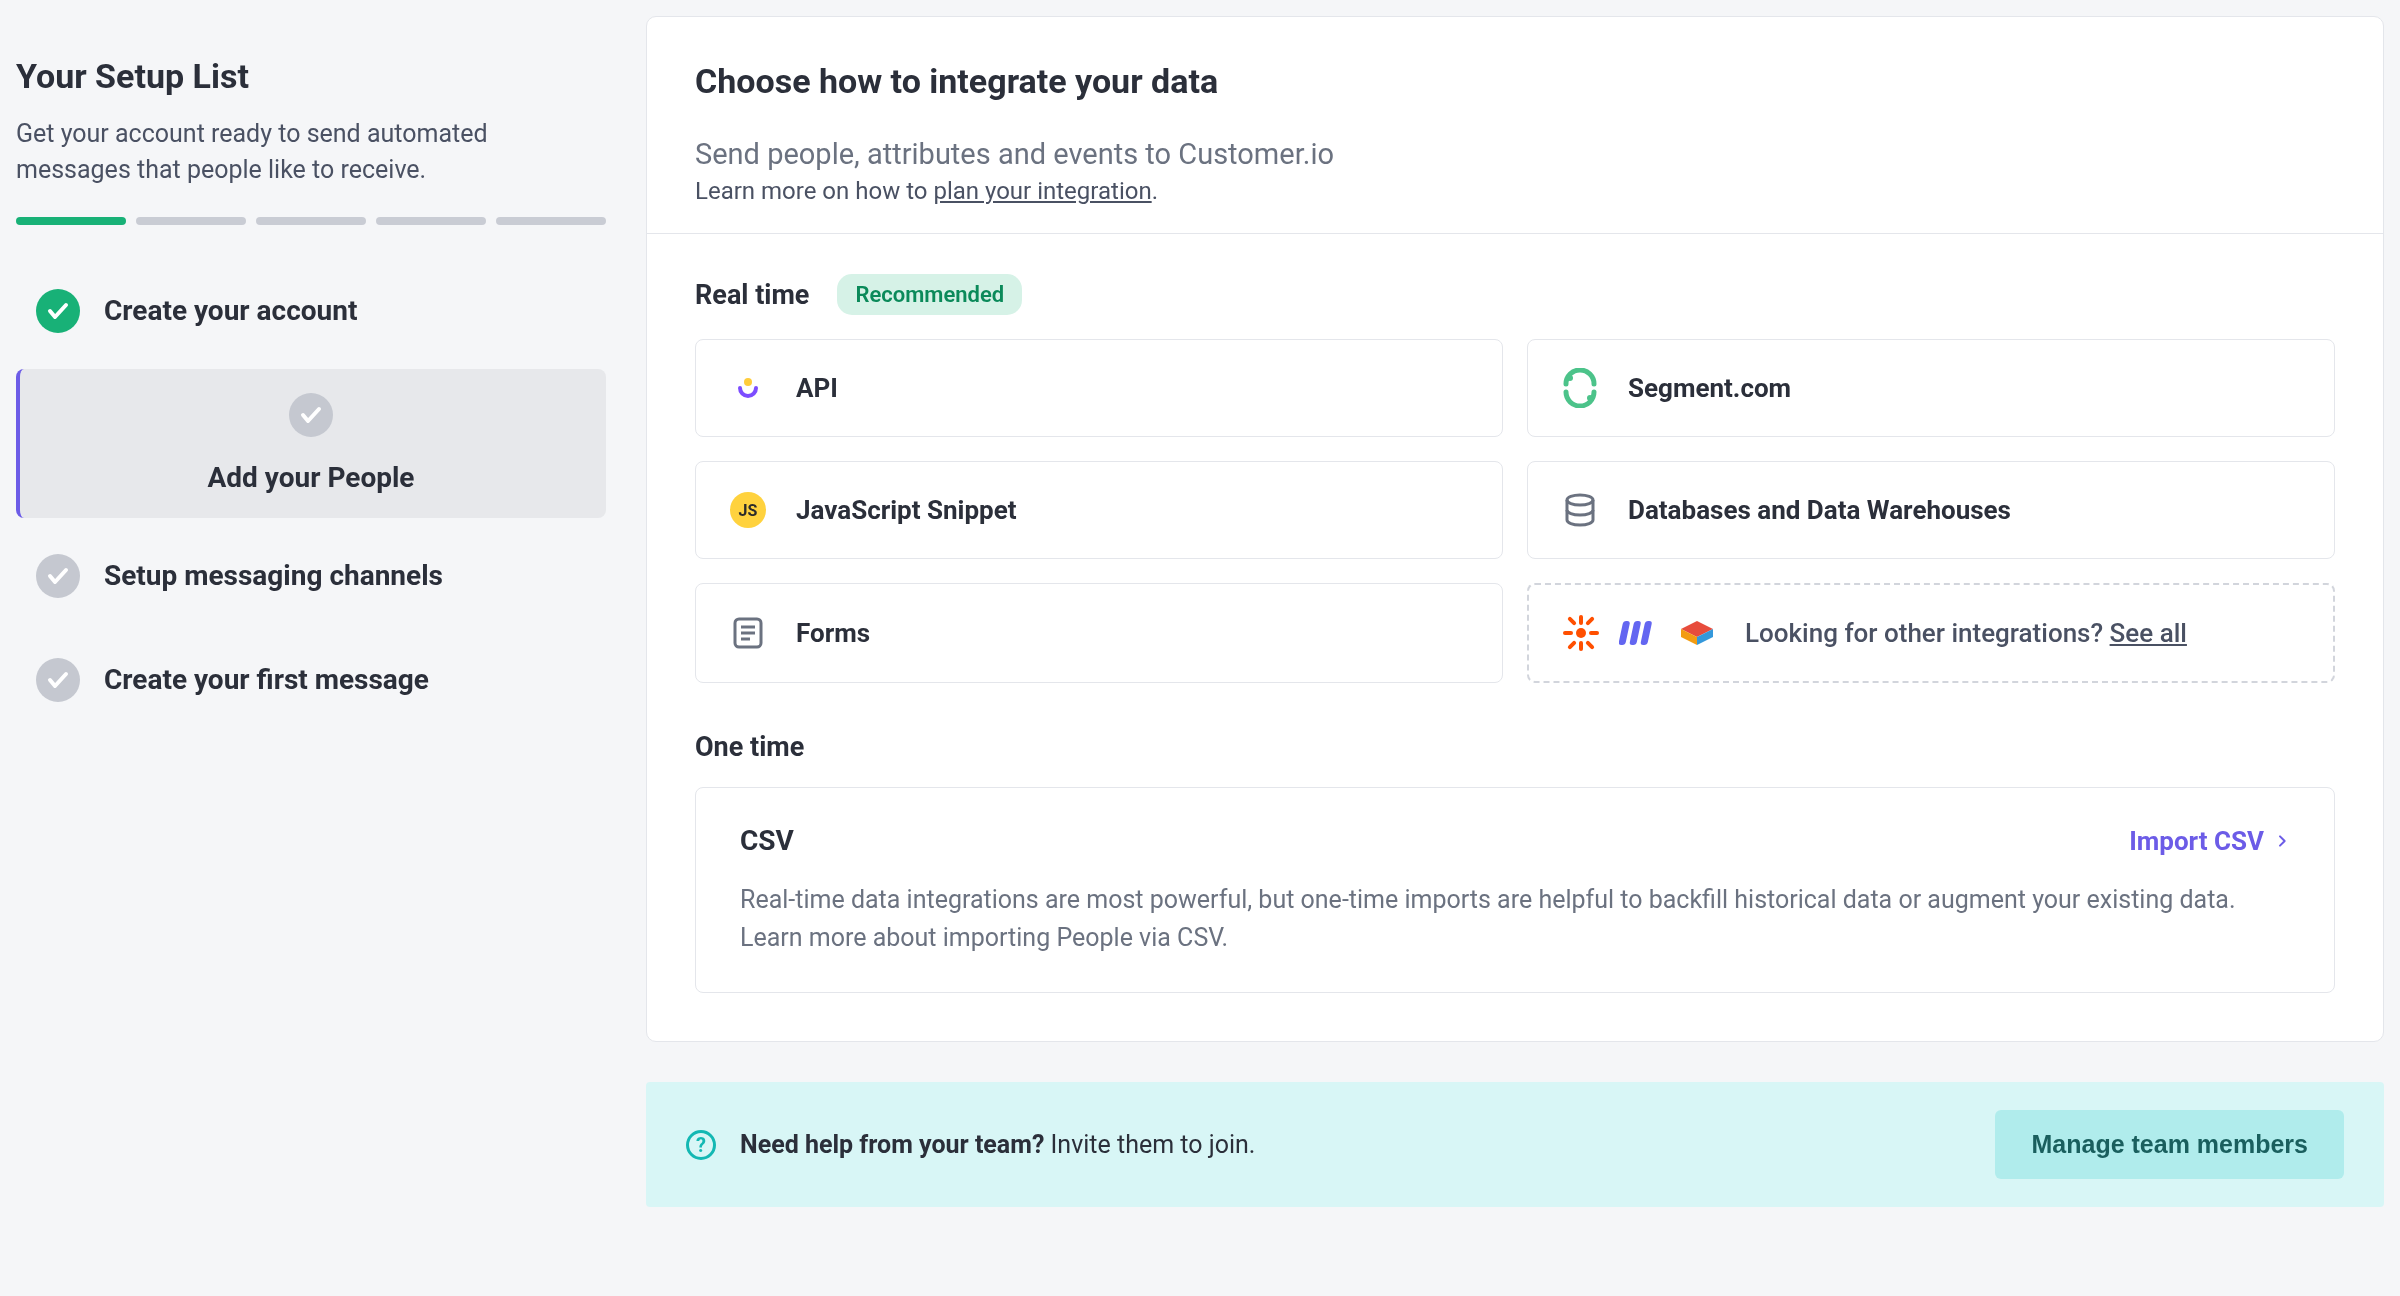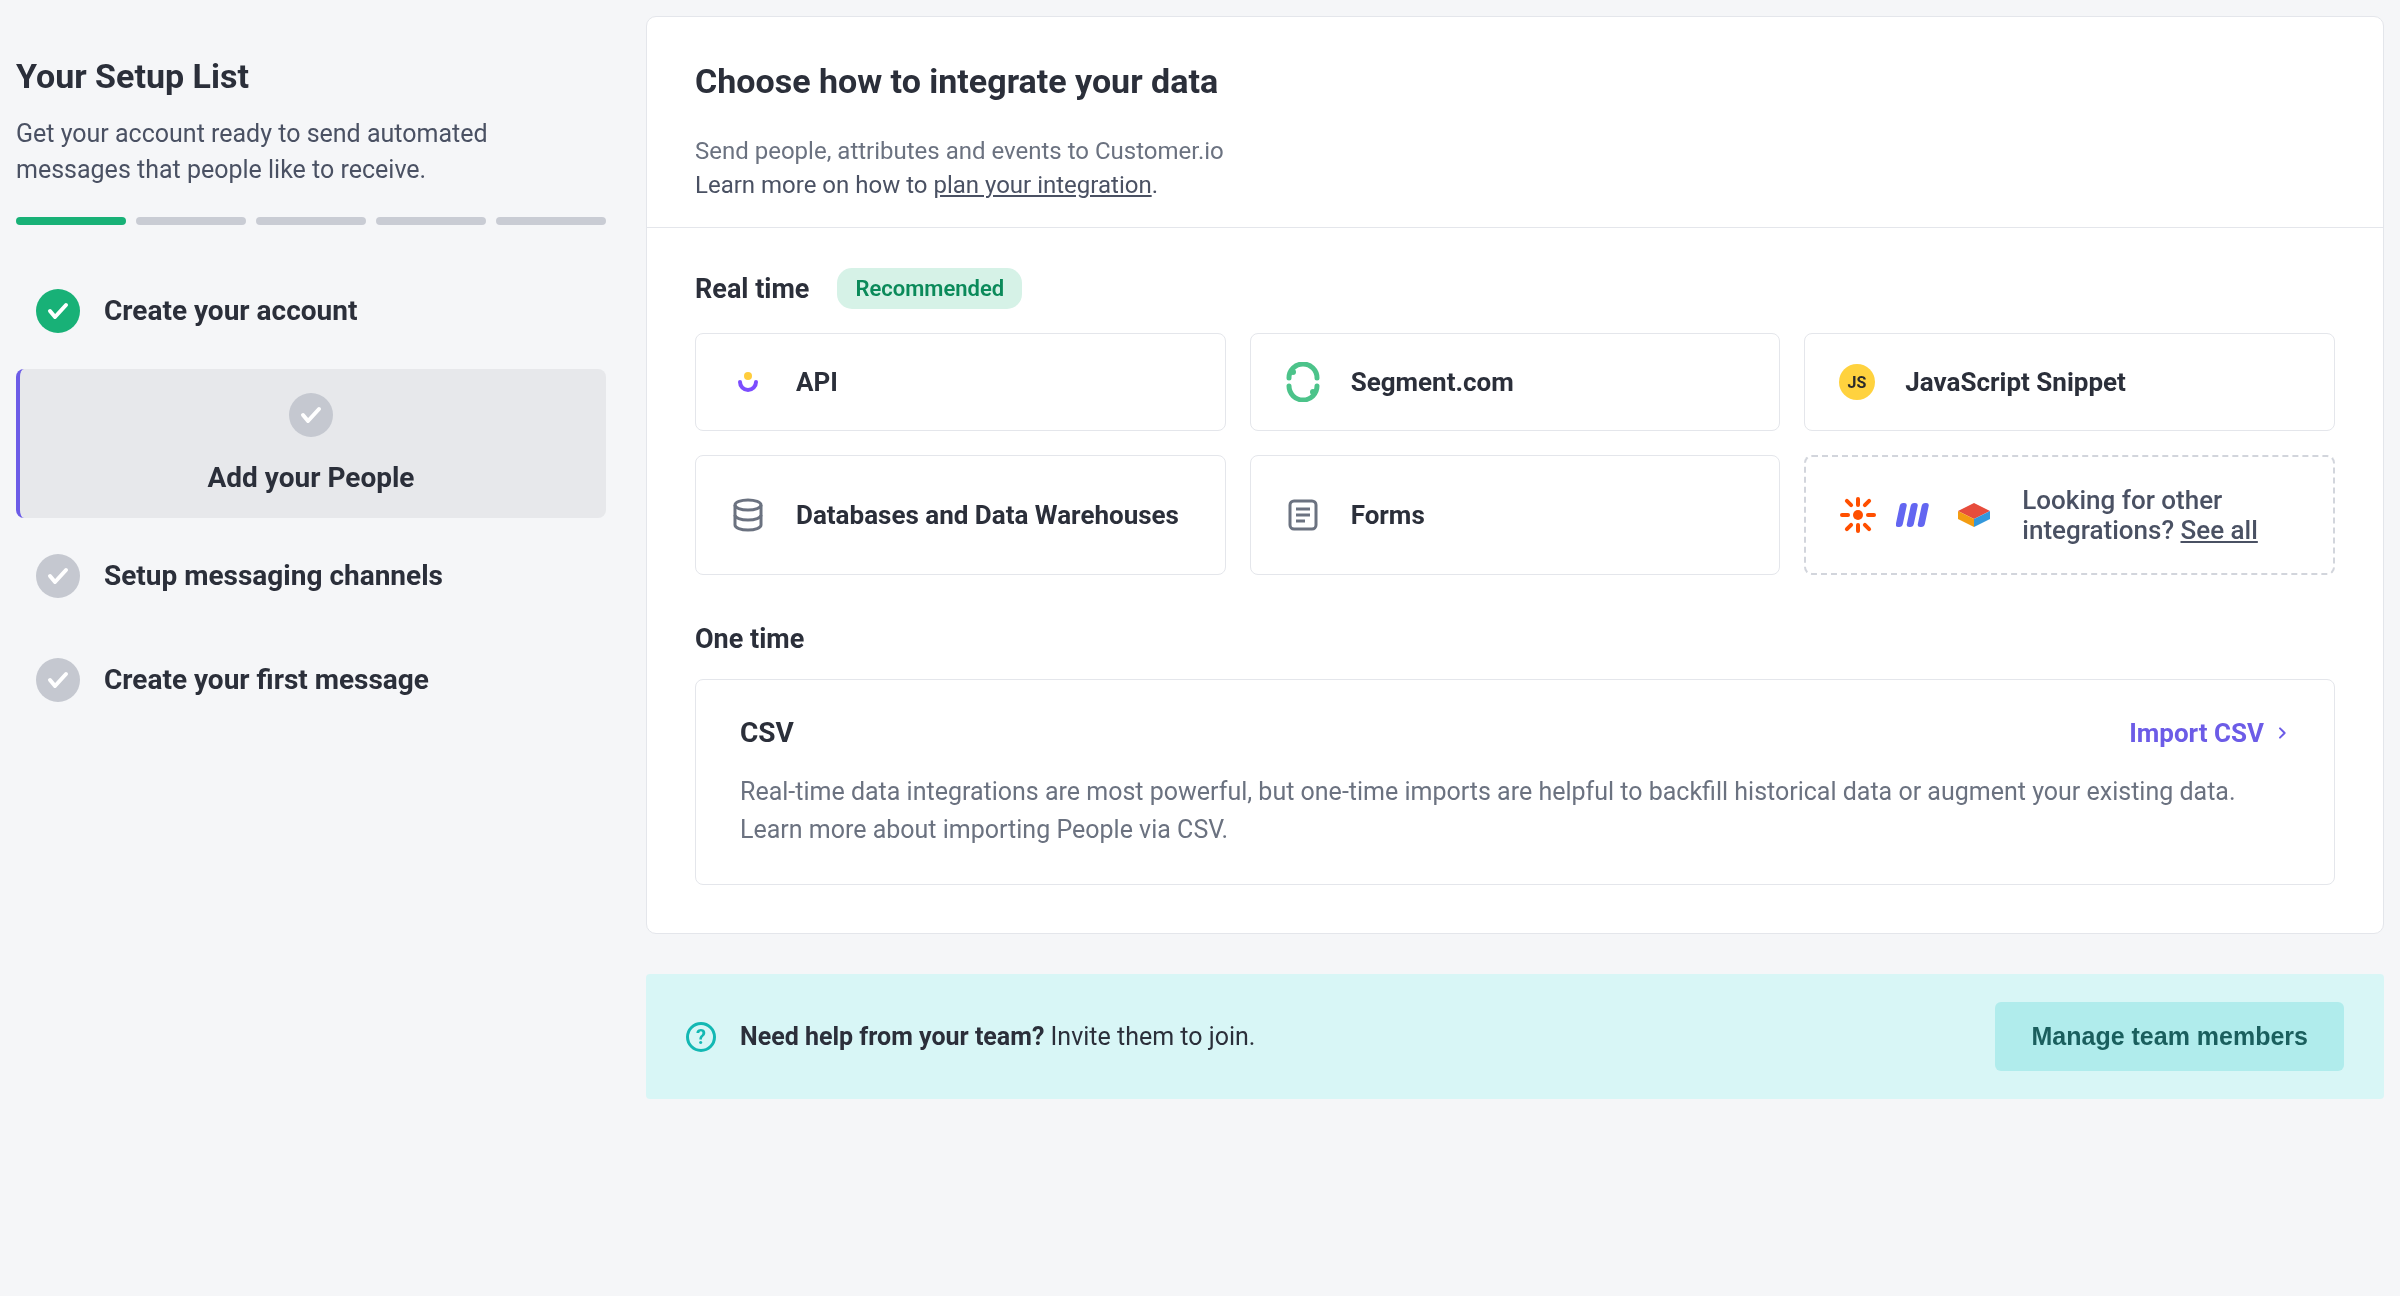--- a/index.html
+++ b/index.html
@@ -35,30 +35,30 @@
 .main { flex: 1; }
 .card {
   background: #fff; border: 1px solid #e4e6eb; border-radius: 10px;
   margin-bottom: 40px;
 }
 .card-head {
   display: flex; justify-content: space-between; align-items: flex-start;
   padding: 44px 48px 28px 48px; border-bottom: 1px solid #e4e6eb; flex-direction: column;
 }
 .card-title { font-size: 34px; font-weight: 700; color: #2b2f3a; margin-bottom: 14px; }
-.card-sub { font-size: 24px; color: #6b7280; margin-top: 36px; }
+.card-sub { font-size: 29px; color: #6b7280; margin-top: 36px; }
 .learn-more { font-size: 24px; color: #4a5163; white-space: nowrap; padding-top: 6px; }
 .learn-more a { color: #4a5163; text-decoration: underline; cursor: pointer; }
 
 .card-body { padding: 40px 48px 48px 48px; }
 .section-head { display: flex; align-items: center; gap: 28px; margin-bottom: 24px; }
 .section-title { font-size: 27px; font-weight: 700; color: #2b2f3a; }
 .pill { background: #d6f2e7; color: #0b8a5a; font-size: 22px; font-weight: 600; padding: 8px 18px; border-radius: 15px; }
 
-.grid { display: grid; grid-template-columns: 1fr 1fr 1fr; gap: 24px; }
+.grid { display: grid; grid-template-columns: 1fr 1fr; gap: 24px; }
 .tile {
   border: 1px solid #e4e6eb; border-radius: 8px; padding: 28px 32px;
   display: flex; align-items: center; gap: 28px; cursor: pointer;
   font-size: 26px; font-weight: 700; color: #2b2f3a;
   background: #fff;
 }
 .tile .ico { width: 40px; height: 40px; display: flex; align-items: flex-start; justify-content: center; }
 .tile.dashed { border: 2px dashed #d2d5dc; cursor: default; font-weight: 500; color: #4a5163; }
 .tile.dashed .ico-row { display: flex; gap: 18px; }
 .tile.dashed .txt { display: inline; }

